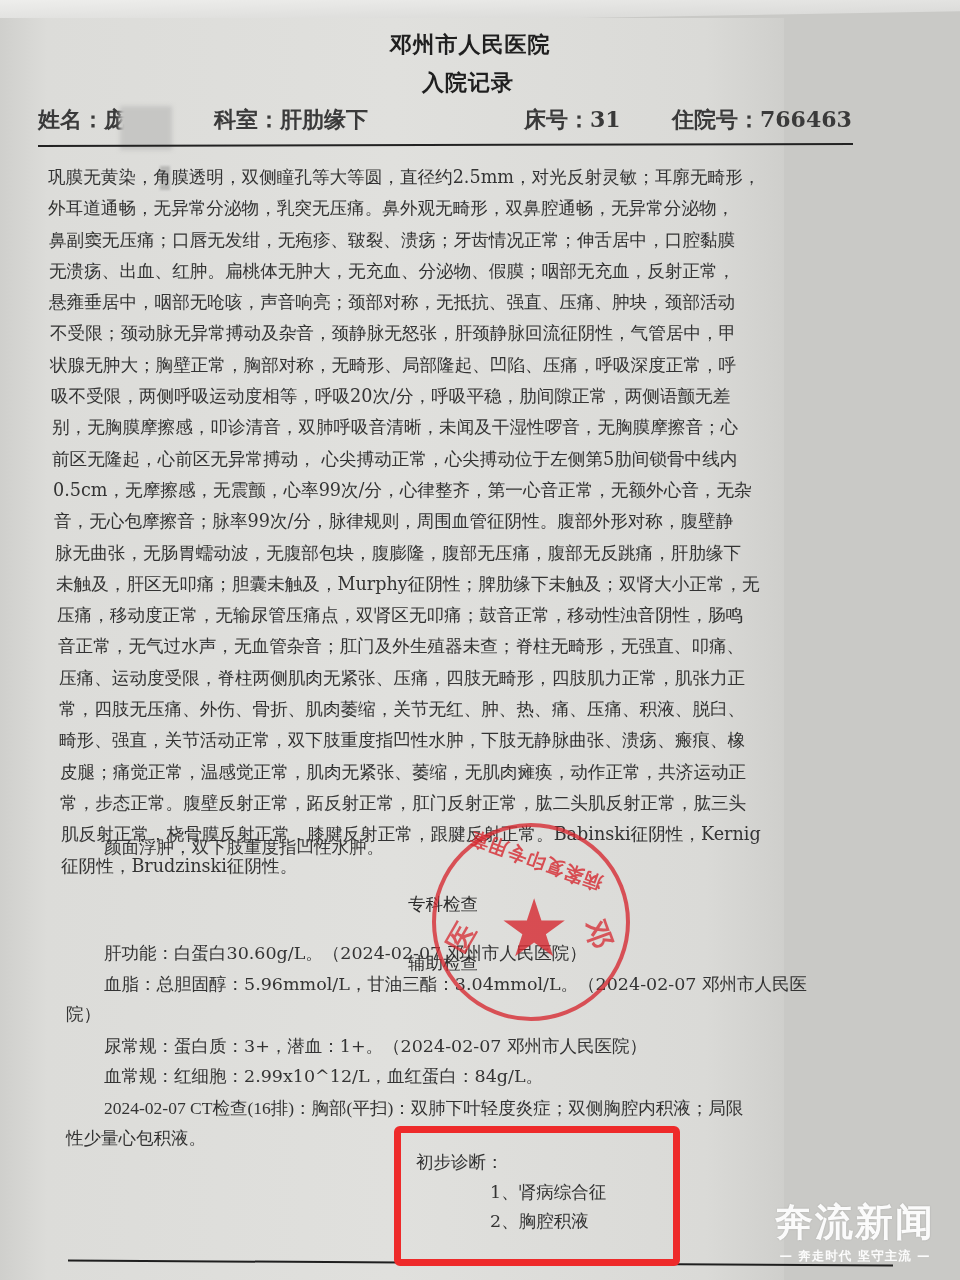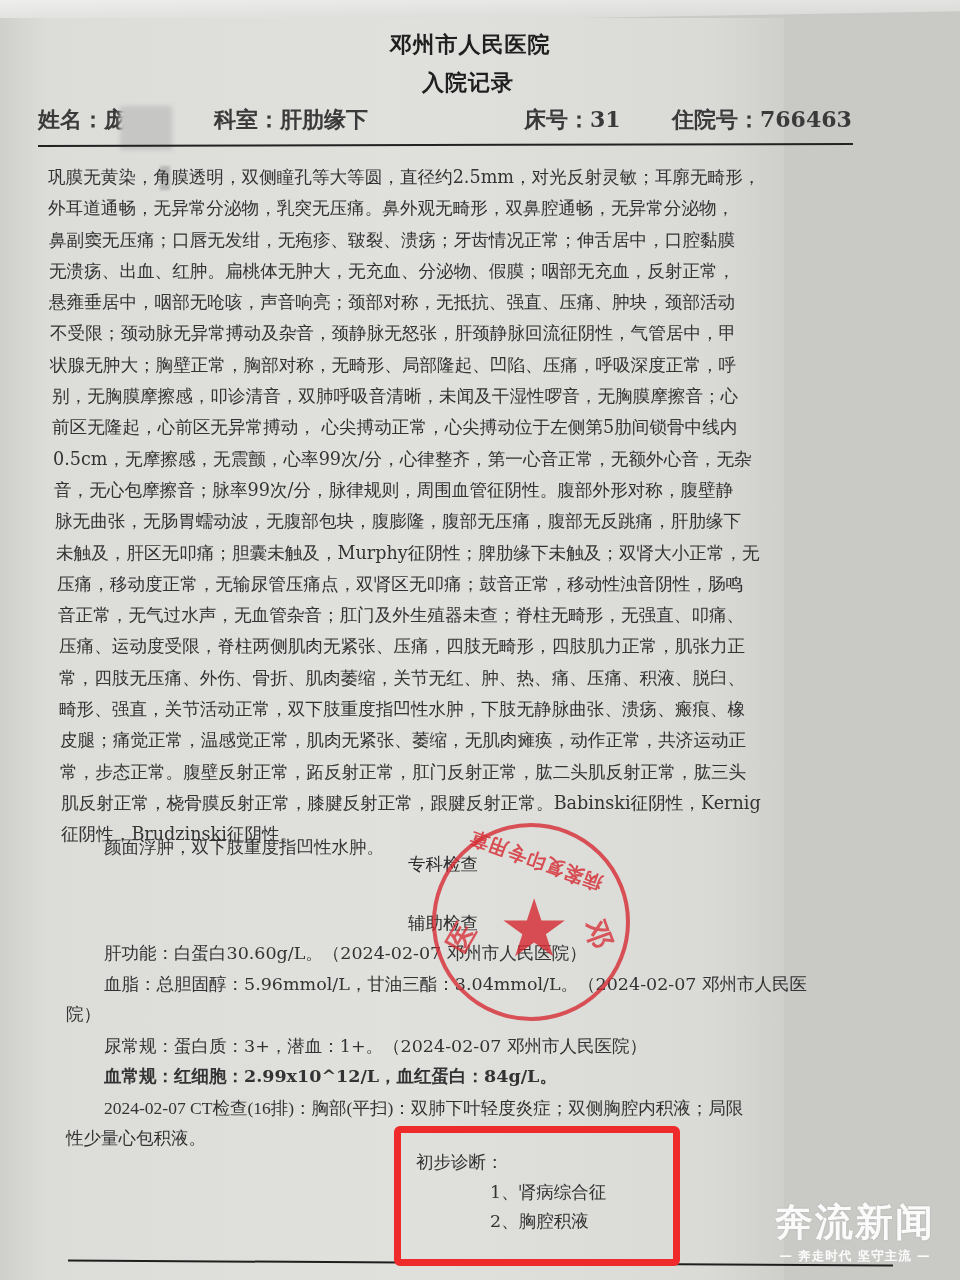--- a/index.html
+++ b/index.html
@@ -40,21 +40,21 @@
   .rule {
     position: absolute; left: 38px; top: 126px; width: 815px; height: 2px;
     background: #222; transform: rotate(-0.15deg);
   }
   .body-text {
     position: absolute; left: 36px; top: 144px; width: 830px;
     font-size: 17.6px; line-height: 31.3px; color: #333;
   }
   .line { white-space: nowrap; display: block; }
   .sec-title {
-    position: absolute; font-size: 17.5px; color: #2b2b2b; white-space: nowrap;
+    position: absolute; font-size: 17.5px; color: #2b2b2b; white-space: nowrap; margin-top: 40px;
   }
   .para {
     position: absolute; font-size: 17.5px; color: #333; white-space: nowrap;
   }
   .stamp {
     position: absolute; left: 432px; top: 805px; width: 198px; height: 198px;
     border: 4px solid rgba(214, 40, 48, 0.78); border-radius: 50%;
     box-sizing: border-box; pointer-events: none;
   }
   .stamp-star {
@@ -117,20 +117,21 @@
   <div class="blur-box2"></div>
 
   <div class="body-text">
     <span class="line" style="padding-left:12px">巩膜无黄染，角膜透明，双侧瞳孔等大等圆，直径约2.5mm，对光反射灵敏；耳廓无畸形，</span>
     <span class="line" style="padding-left:12px">外耳道通畅，无异常分泌物，乳突无压痛。鼻外观无畸形，双鼻腔通畅，无异常分泌物，</span>
     <span class="line" style="padding-left:13px">鼻副窦无压痛；口唇无发绀，无疱疹、皲裂、溃疡；牙齿情况正常；伸舌居中，口腔黏膜</span>
     <span class="line" style="padding-left:13px">无溃疡、出血、红肿。扁桃体无肿大，无充血、分泌物、假膜；咽部无充血，反射正常，</span>
     <span class="line" style="padding-left:13px">悬雍垂居中，咽部无呛咳，声音响亮；颈部对称，无抵抗、强直、压痛、肿块，颈部活动</span>
     <span class="line" style="padding-left:14px">不受限；颈动脉无异常搏动及杂音，颈静脉无怒张，肝颈静脉回流征阴性，气管居中，甲</span>
     <span class="line" style="padding-left:14px">状腺无肿大；胸壁正常，胸部对称，无畸形、局部隆起、凹陷、压痛，呼吸深度正常，呼</span>
+    <span class="line" style="padding-left:15px">吸不受限，两侧呼吸运动度相等，呼吸20次/分，呼吸平稳，肋间隙正常，两侧语颤无差</span>
     <span class="line" style="padding-left:16px">别，无胸膜摩擦感，叩诊清音，双肺呼吸音清晰，未闻及干湿性啰音，无胸膜摩擦音；心</span>
     <span class="line" style="padding-left:16px">前区无隆起，心前区无异常搏动， 心尖搏动正常，心尖搏动位于左侧第5肋间锁骨中线内</span>
     <span class="line" style="padding-left:17px">0.5cm，无摩擦感，无震颤，心率99次/分，心律整齐，第一心音正常，无额外心音，无杂</span>
     <span class="line" style="padding-left:18px">音，无心包摩擦音；脉率99次/分，脉律规则，周围血管征阴性。腹部外形对称，腹壁静</span>
     <span class="line" style="padding-left:19px">脉无曲张，无肠胃蠕动波，无腹部包块，腹膨隆，腹部无压痛，腹部无反跳痛，肝肋缘下</span>
     <span class="line" style="padding-left:20px">未触及，肝区无叩痛；胆囊未触及，Murphy征阴性；脾肋缘下未触及；双肾大小正常，无</span>
     <span class="line" style="padding-left:21px">压痛，移动度正常，无输尿管压痛点，双肾区无叩痛；鼓音正常，移动性浊音阴性，肠鸣</span>
     <span class="line" style="padding-left:22px">音正常，无气过水声，无血管杂音；肛门及外生殖器未查；脊柱无畸形，无强直、叩痛、</span>
     <span class="line" style="padding-left:23px">压痛、运动度受限，脊柱两侧肌肉无紧张、压痛，四肢无畸形，四肢肌力正常，肌张力正</span>
     <span class="line" style="padding-left:23px">常，四肢无压痛、外伤、骨折、肌肉萎缩，关节无红、肿、热、痛、压痛、积液、脱臼、</span>
@@ -142,21 +143,21 @@
   </div>
 
   <div class="sec-title" style="left:408px; top:834px;">专科检查</div>
   <div class="para" style="left:104px; top:817px;">颜面浮肿，双下肢重度指凹性水肿。</div>
 
   <div class="sec-title" style="left:408px; top:893px;">辅助检查</div>
   <div class="para" style="left:104px; top:923px;">肝功能：白蛋白30.60g/L。（2024-02-07 邓州市人民医院）</div>
   <div class="para" style="left:104px; top:954px;text-align:center;">血脂：总胆固醇：5.96mmol/L，甘油三酯：3.04mmol/L。（2024-02-07 邓州市人民医</div>
   <div class="para" style="left:66px; top:984px;">院）</div>
   <div class="para" style="left:104px; top:1016px;">尿常规：蛋白质：3+，潜血：1+。（2024-02-07 邓州市人民医院）</div>
-  <div class="para" style="left:104px; top:1046px;font-weight:bold;">血常规：红细胞：2.99x10^12/L，血红蛋白：84g/L。</div>
+  <div class="para" style="left:104px; top:1046px;">血常规：红细胞：2.99x10^12/L，血红蛋白：84g/L。</div>
   <div class="para" style="left:104px; top:1078px;font-family:Liberation Serif, serif;">2024-02-07 CT检查(16排)：胸部(平扫)：双肺下叶轻度炎症；双侧胸腔内积液；局限</div>
   <div class="para" style="left:66px; top:1108px;">性少量心包积液。</div>
 
   <div class="stamp">
     <div class="stamp-top">病案复印专用章</div>
     <div class="stamp-star">★</div>
     <div class="stamp-side" style="left:12px; top:92px; transform:rotate(-60deg);">医</div>
     <div class="stamp-side" style="left:148px; top:88px; transform:rotate(70deg);">邓</div>
   </div>
 

